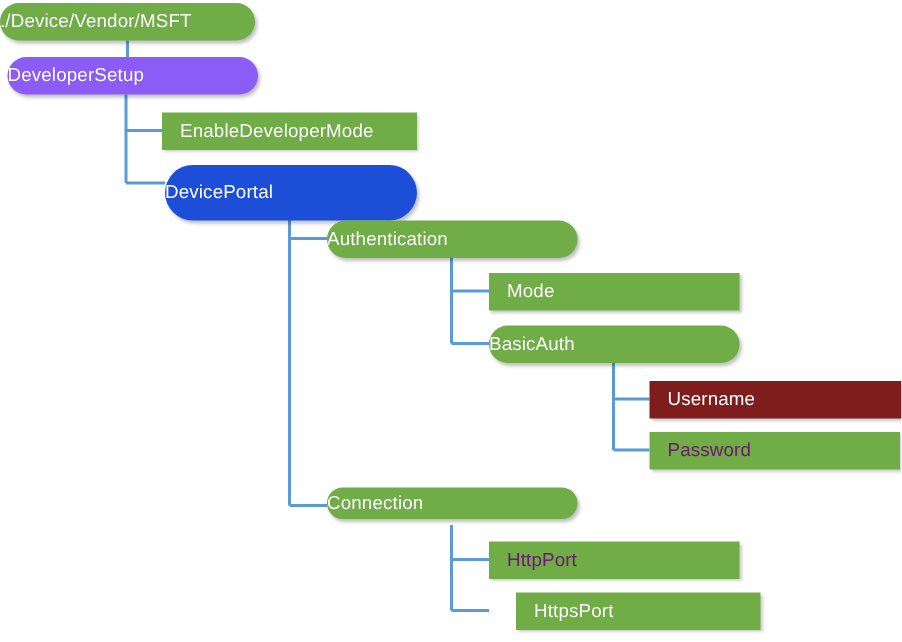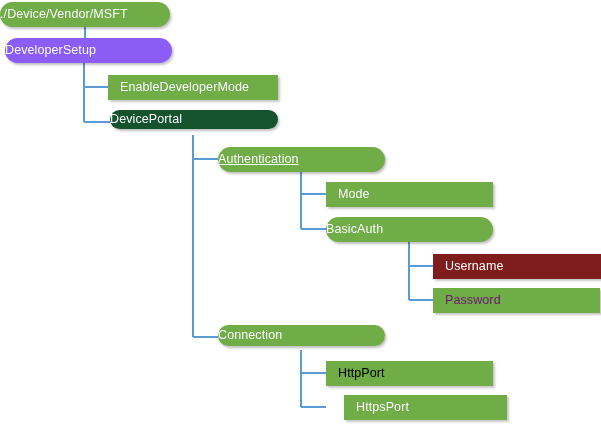--- a/index.html
+++ b/index.html
@@ -85,25 +85,25 @@
   </div>
 
   <div class="node rounded" style="left: 5px; top: 38px; width: 167px; height: 25px; background: #8b5cf6; color: rgb(255, 255, 255);">
     <span class="node-label">DeveloperSetup</span>
   </div>
 
   <div class="node rect" style="left: 108px; top: 75px; width: 170px; height: 25px; background: rgb(112, 173, 71); color: rgb(255, 255, 255);">
     <span class="node-label">EnableDeveloperMode</span>
   </div>
 
-  <div class="node rounded" style="left: 110px; top: 110px; width: 168px; height: 19px; background: #14532d; color: rgb(255, 255, 255);">
+  <div class="node rounded" style="left: 110px; top: 110px; width: 168px; height: 37px; background: #1d4ed8; color: rgb(255, 255, 255);">
     <span class="node-label">DevicePortal</span>
   </div>
 
-  <div class="node rounded" style="left: 218px; top: 147px; width: 167px; height: 25px; background: rgb(112, 173, 71); color: rgb(255, 255, 255); text-decoration: underline;">
+  <div class="node rounded" style="left: 218px; top: 147px; width: 167px; height: 25px; background: rgb(112, 173, 71); color: rgb(255, 255, 255);">
     <span class="node-label">Authentication</span>
   </div>
 
   <div class="node rect" style="left: 326px; top: 182px; width: 167px; height: 25px; background: rgb(112, 173, 71); color: rgb(255, 255, 255);">
     <span class="node-label">Mode</span>
   </div>
 
   <div class="node rounded" style="left: 326px; top: 217px; width: 167px; height: 25px; background: rgb(112, 173, 71); color: rgb(255, 255, 255);">
     <span class="node-label">BasicAuth</span>
   </div>
@@ -113,21 +113,21 @@
   </div>
 
   <div class="node rect" style="left: 433px; top: 288px; width: 167px; height: 25px; background: rgb(112, 173, 71); color: #701a75;">
     <span class="node-label">Password</span>
   </div>
 
   <div class="node rounded" style="left: 218px; top: 325px; width: 167px; height: 21px; background: rgb(112, 173, 71); color: rgb(255, 255, 255);">
     <span class="node-label">Connection</span>
   </div>
 
-  <div class="node rect" style="left: 326px; top: 361px; width: 167px; height: 25px; background: rgb(112, 173, 71); color: #000000;">
+  <div class="node rect" style="left: 326px; top: 361px; width: 167px; height: 25px; background: rgb(112, 173, 71); color: #701a75;">
     <span class="node-label">HttpPort</span>
   </div>
 
   <div class="node rect" style="left: 344px; top: 395px; width: 163px; height: 25px; background: rgb(112, 173, 71); color: rgb(255, 255, 255);">
     <span class="node-label">HttpsPort</span>
   </div>
 
 </div>
 
 </body></html>

